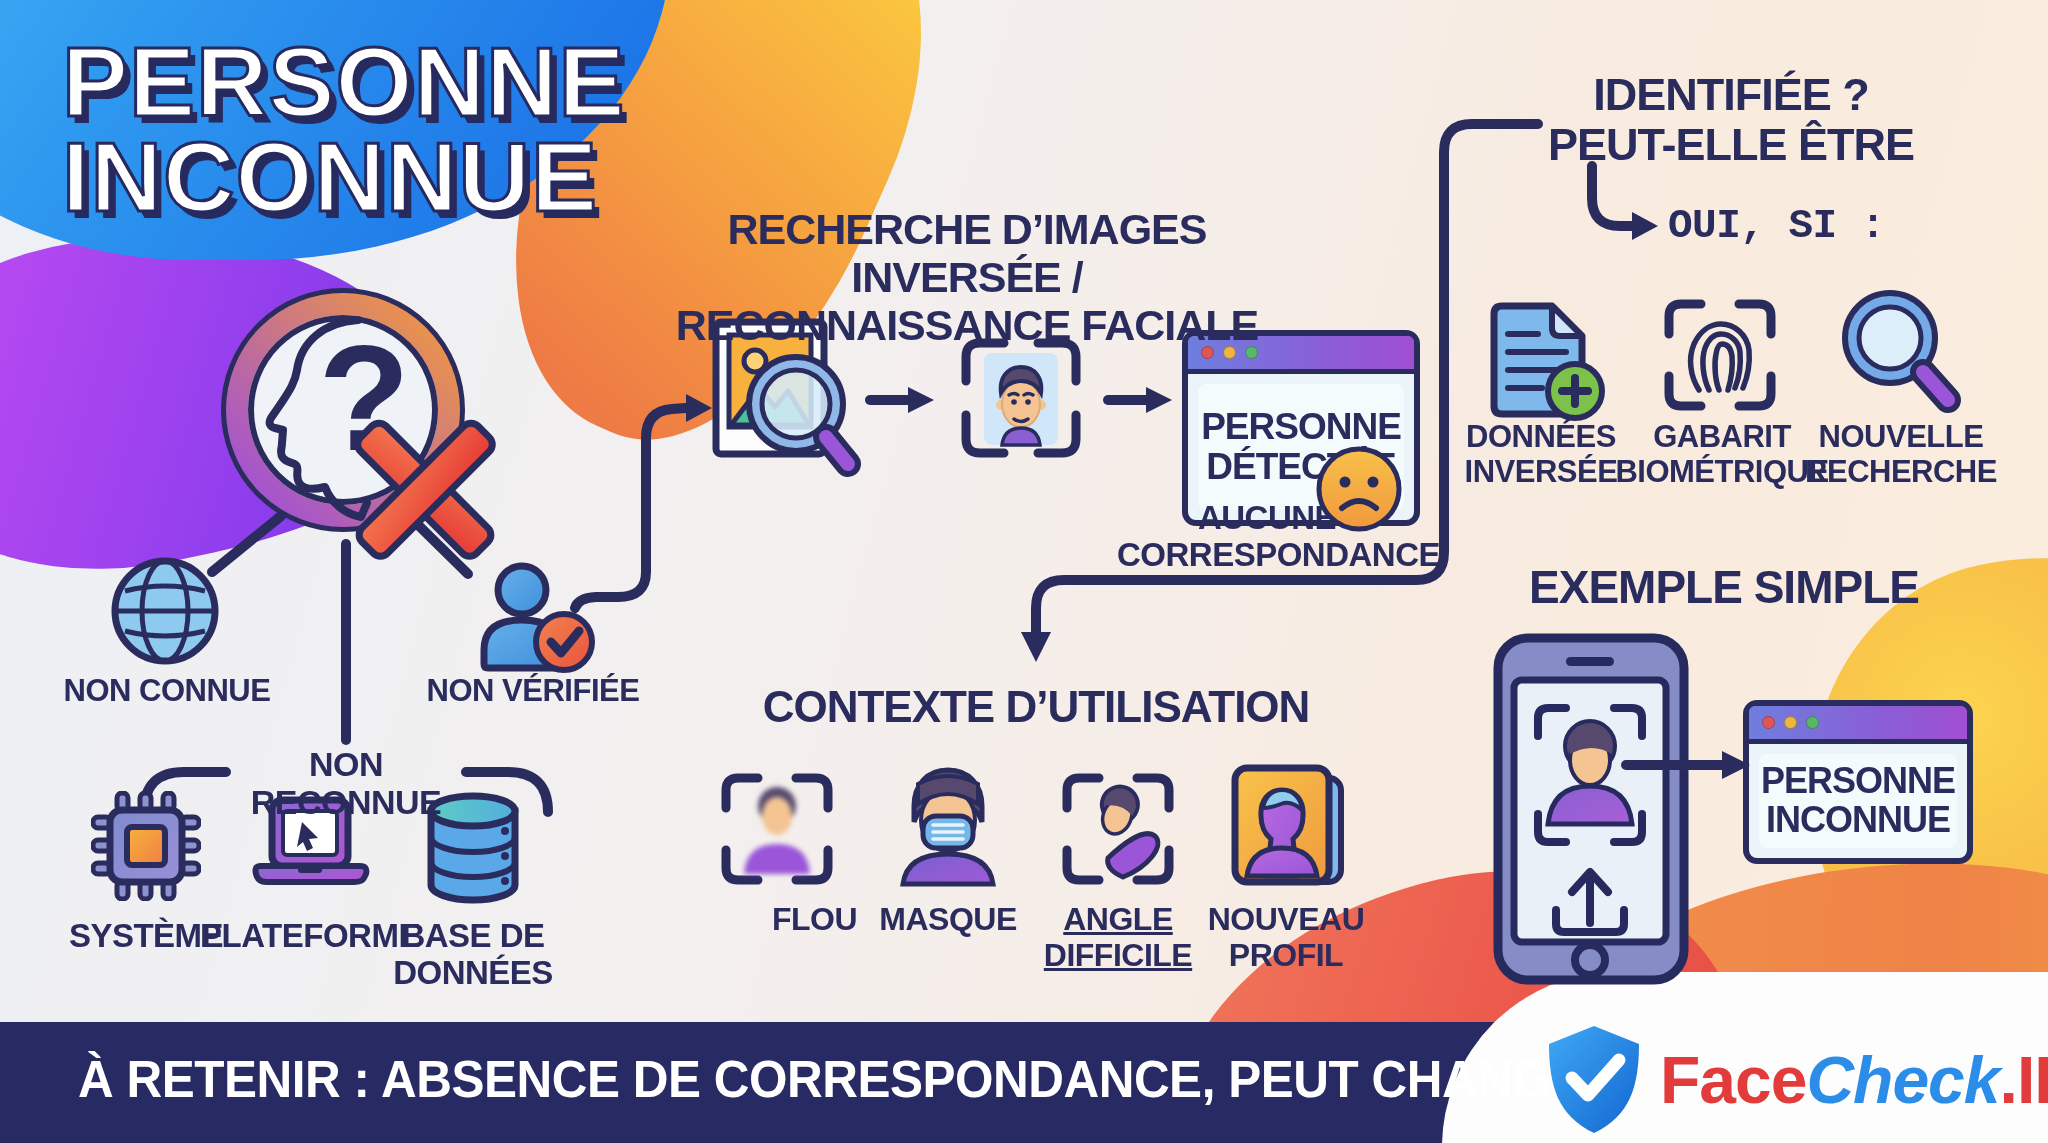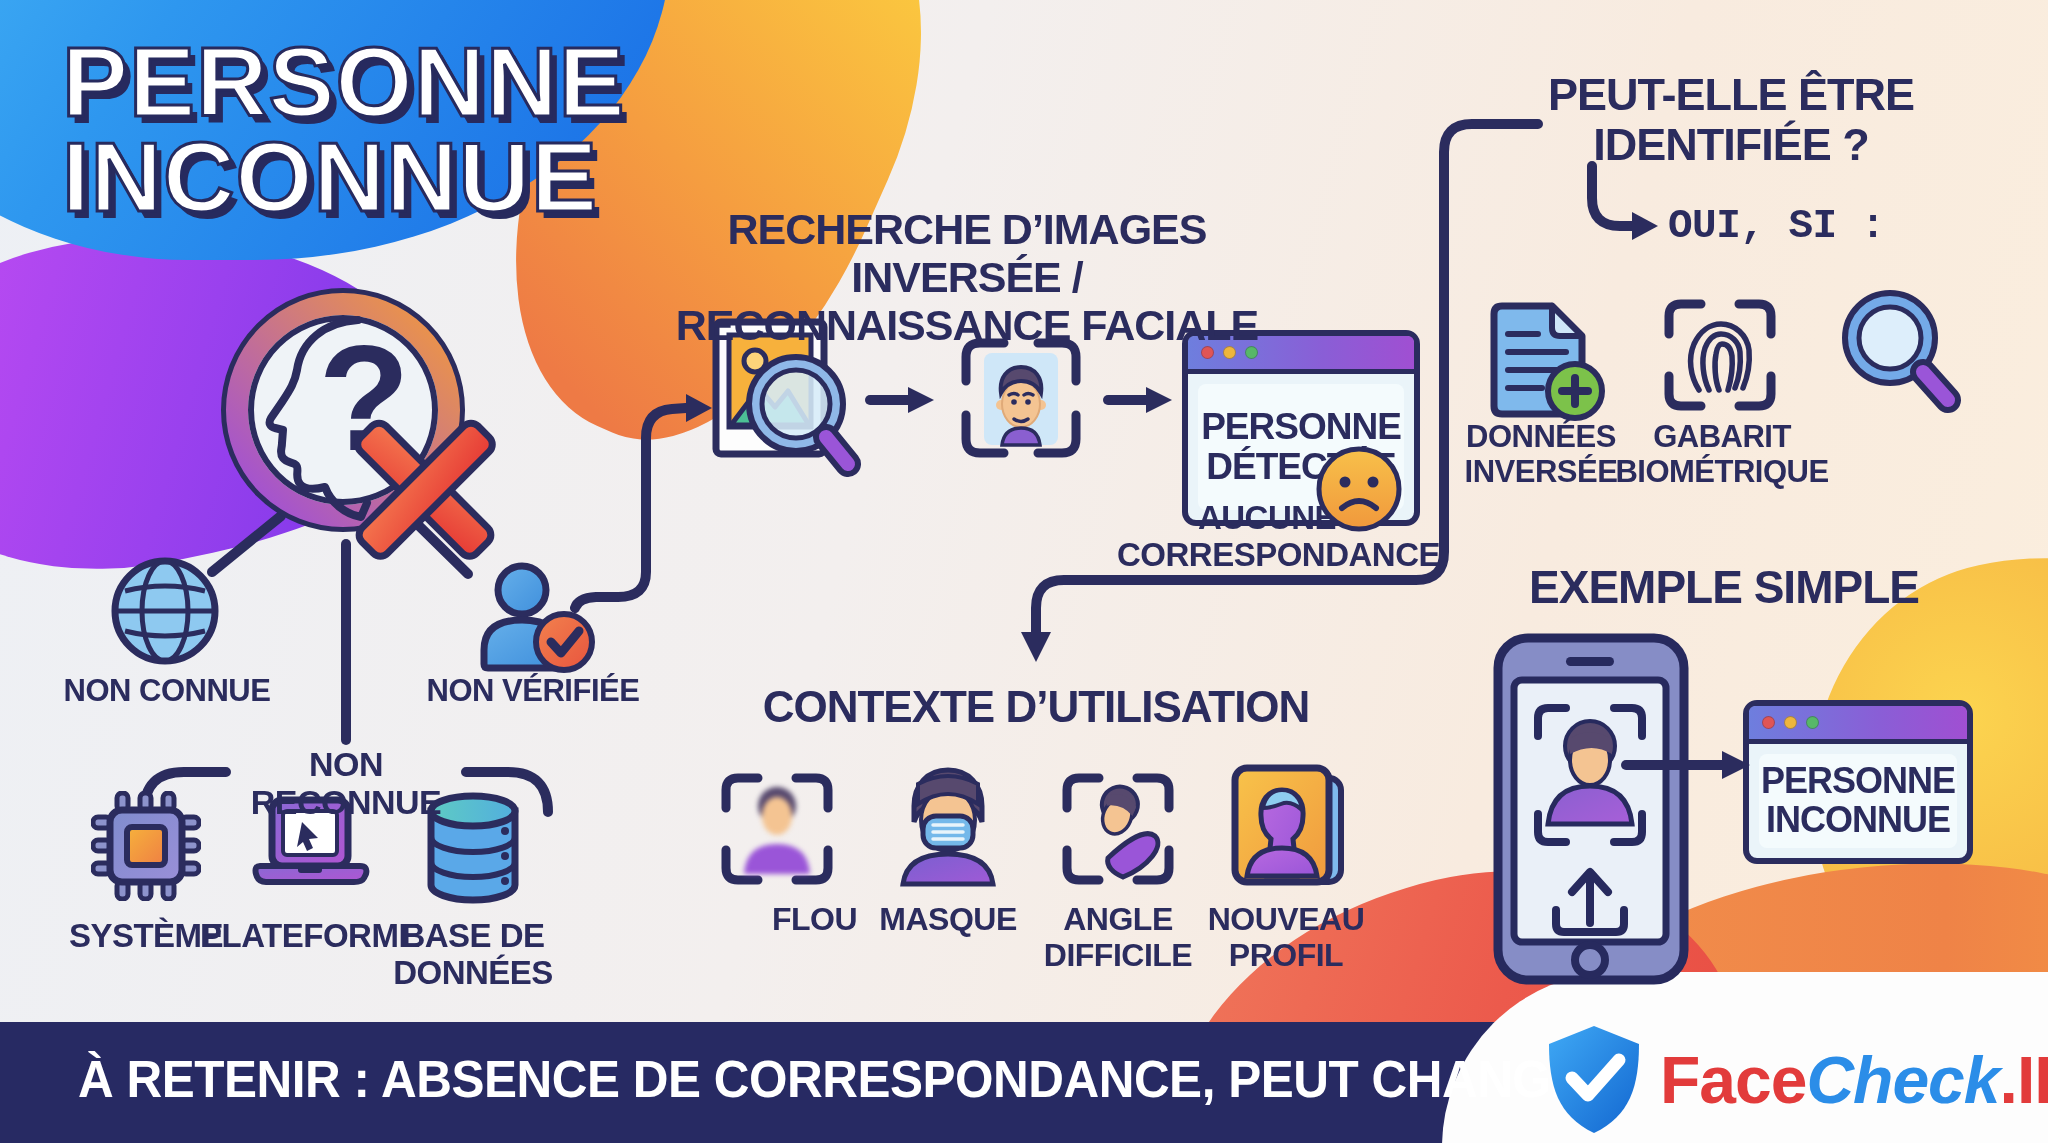--- a/index.html
+++ b/index.html
@@ -441,41 +441,45 @@
     <span>CORRESPONDANCE</span>
   </div>
 
   <div class="lbl" style="left:736px;top:682px;width:600px;font-size:44px;letter-spacing:-1px;">CONTEXTE D’UTILISATION</div>
   <div class="lbl" style="left:697px;top:902px;width:160px;font-size:32px;text-align:right;">
     <span>FLOU</span>
   </div>
   <div class="lbl" style="left:868px;top:902px;width:160px;font-size:32px;">
     <span>MASQUE</span>
   </div>
-  <div class="lbl" style="left:1038px;top:902px;width:160px;font-size:32px;">
+  <div class="lbl" style="left:1038px;top:902px;width:160px;font-size:32px;text-decoration:underline;">
     <span>ANGLE</span>
     <span>DIFFICILE</span>
   </div>
   <div class="lbl" style="left:1206px;top:902px;width:160px;font-size:32px;">
     <span>NOUVEAU</span>
     <span>PROFIL</span>
   </div>
 
   <div class="lbl" style="left:1531px;top:70px;width:400px;font-size:45px;letter-spacing:-1px;">
+    <span>IDENTIFIÉE ?</span>
     <span>PEUT-ELLE ÊTRE</span>
-    <span>IDENTIFIÉE ?</span>
   </div>
   <div class="lbl" style="left:1668px;top:204px;width:240px;font-size:41px;text-align:left;font-family:Liberation Mono, monospace;">OUI, SI :</div>
 
   <div class="lbl" style="left:1441px;top:420px;width:200px;font-size:31px;">
     <span>DONNÉES</span>
     <span>INVERSÉE</span>
   </div>
   <div class="lbl" style="left:1600px;top:420px;width:244px;font-size:31px;">
     <span>GABARIT</span>
     <span>BIOMÉTRIQUE</span>
   </div>
+  <div class="lbl" style="left:1791px;top:420px;width:220px;font-size:31px;">
+    <span>NOUVELLE</span>
+    <span>RECHERCHE</span>
+  </div>
 
   <div class="lbl" style="left:1524px;top:562px;width:400px;font-size:46px;letter-spacing:-1px;">EXEMPLE SIMPLE</div>
 
   <div class="footer-text">À RETENIR : ABSENCE DE CORRESPONDANCE, PEUT CHANGER</div>
 
 </div>
 
 </body></html>

